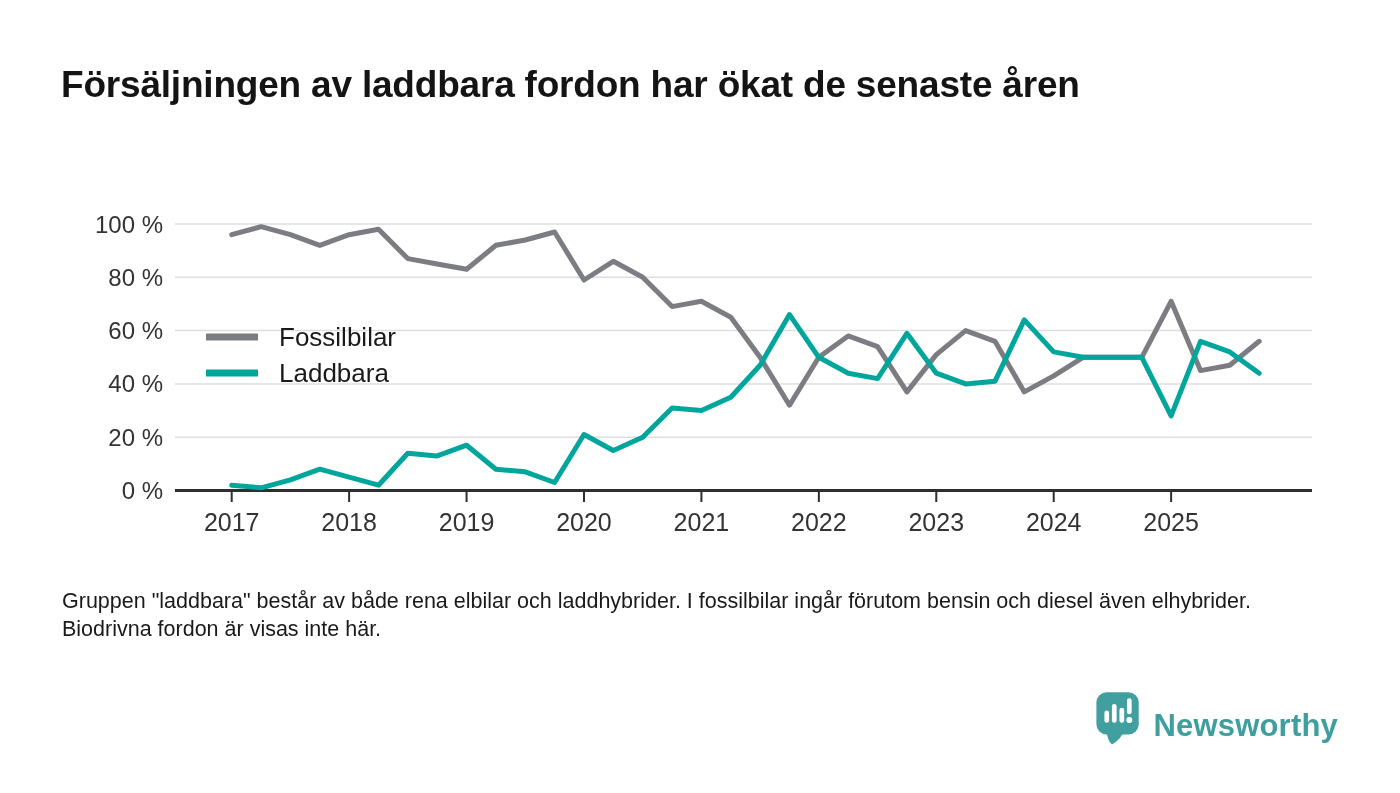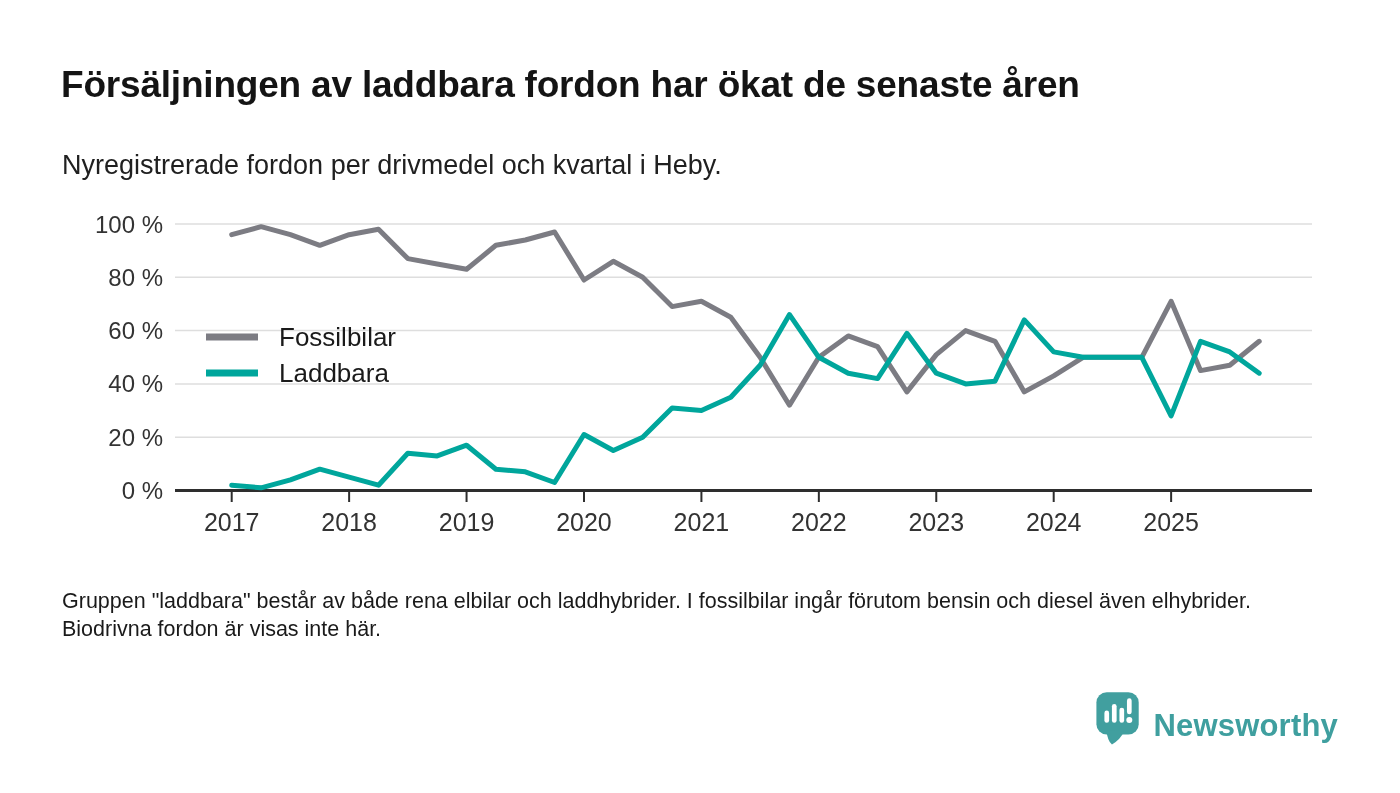--- a/index.html
+++ b/index.html
@@ -16,21 +16,20 @@
   .logo{position:absolute;top:690px;right:62px;display:flex;align-items:flex-start;gap:11px;}
   .logo-text{font-size:31px;font-weight:600;color:#3f9f9f;margin-top:18px;letter-spacing:0.2px;}
 </style>
 </head>
 <body>
 
 <div class="page">
 
   <h1 class="title">Försäljningen av laddbara fordon har ökat de senaste åren</h1>
 
-  <div class="subtitle">Nyregistrerade fordon per drivmedel och kvartal i Heby.</div>
 
   <svg id="chart" viewBox="0 0 1400 793">
       <text x="163" y="499" text-anchor="end" font-size="24" fill="#333333">0 %</text>
       <line x1="175" x2="1312" y1="437.2" y2="437.2" stroke="#dedede" stroke-width="1.5"></line>
       <text x="163" y="445.7" text-anchor="end" font-size="24" fill="#333333">20 %</text>
       <line x1="175" x2="1312" y1="383.9" y2="383.9" stroke="#dedede" stroke-width="1.5"></line>
       <text x="163" y="392.4" text-anchor="end" font-size="24" fill="#333333">40 %</text>
       <line x1="175" x2="1312" y1="330.6" y2="330.6" stroke="#dedede" stroke-width="1.5"></line>
       <text x="163" y="339.1" text-anchor="end" font-size="24" fill="#333333">60 %</text>
       <line x1="175" x2="1312" y1="277.3" y2="277.3" stroke="#dedede" stroke-width="1.5"></line>

